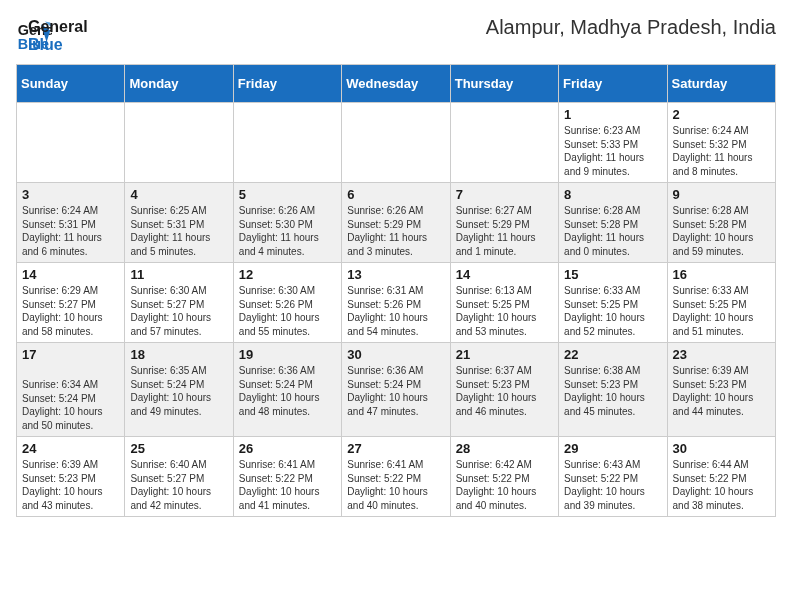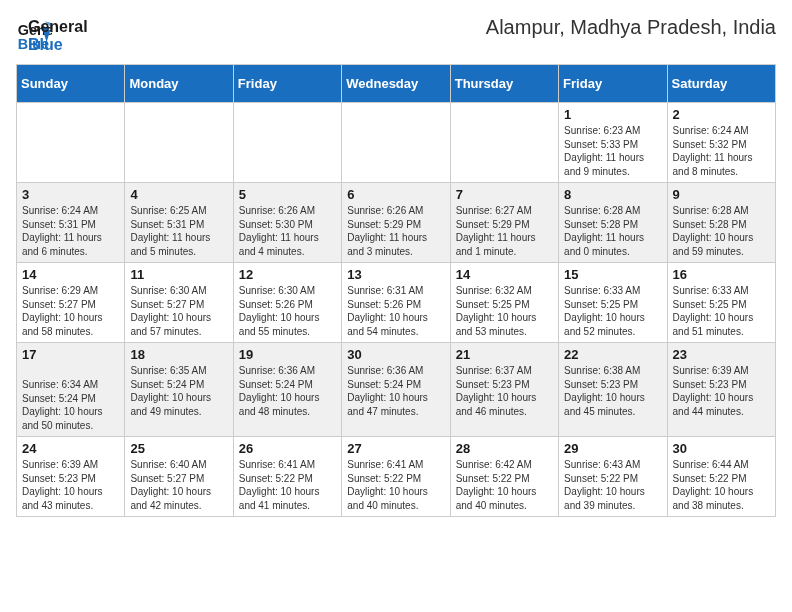--- a/index.html
+++ b/index.html
@@ -198,21 +198,21 @@
 Daylight: 10 hours and 55 minutes.</div>
         </td>
         <td>
           <span class="day-num">13</span>
           <div class="day-info" style="white-space: pre-line;">Sunrise: 6:31 AM
 Sunset: 5:26 PM
 Daylight: 10 hours and 54 minutes.</div>
         </td>
         <td>
           <span class="day-num">14</span>
-          <div class="day-info" style="white-space: pre-line;">Sunrise: 6:32 AM
+          <div class="day-info" style="white-space: pre-line;">Sunrise: 6:13 AM
 Sunset: 5:25 PM
 Daylight: 10 hours and 53 minutes.</div>
         </td>
         <td>
           <span class="day-num">15</span>
           <div class="day-info" style="white-space: pre-line;">Sunrise: 6:33 AM
 Sunset: 5:25 PM
 Daylight: 10 hours and 52 minutes.</div>
         </td>
         <td>

